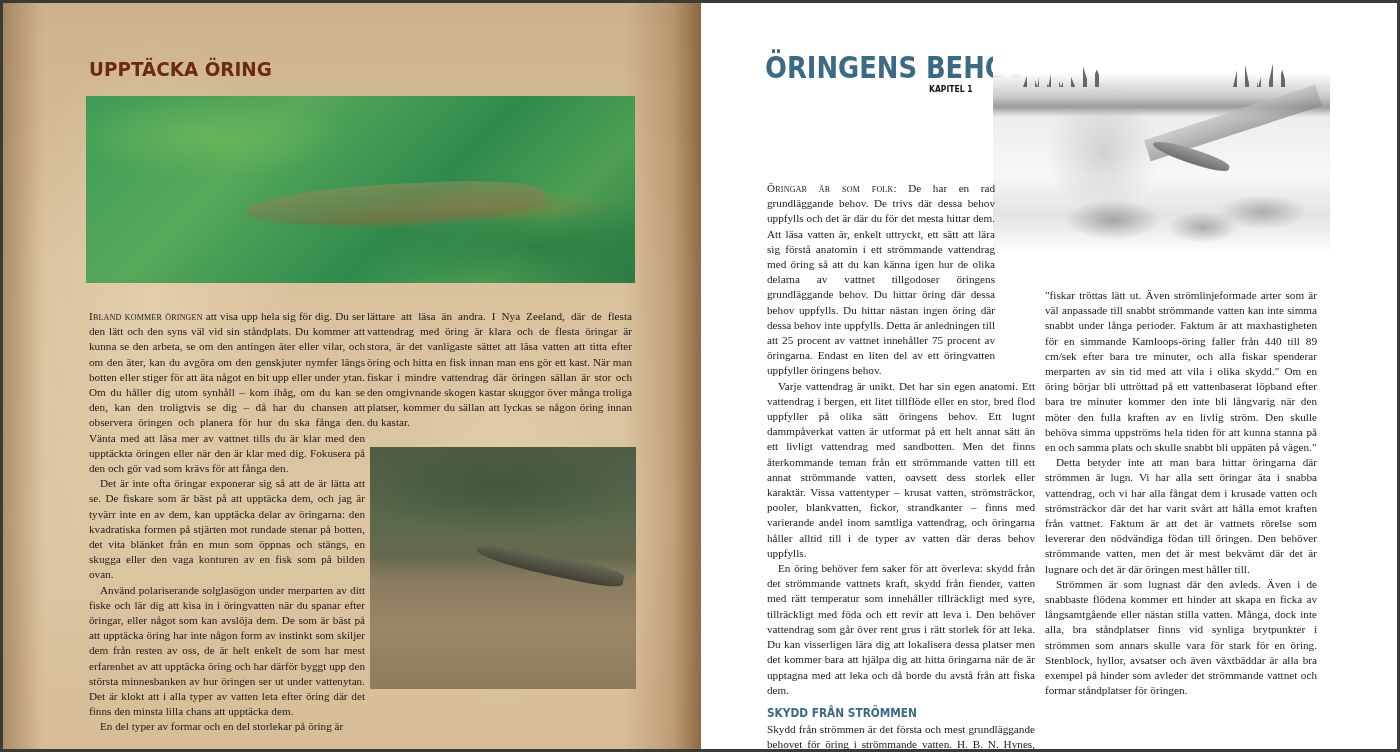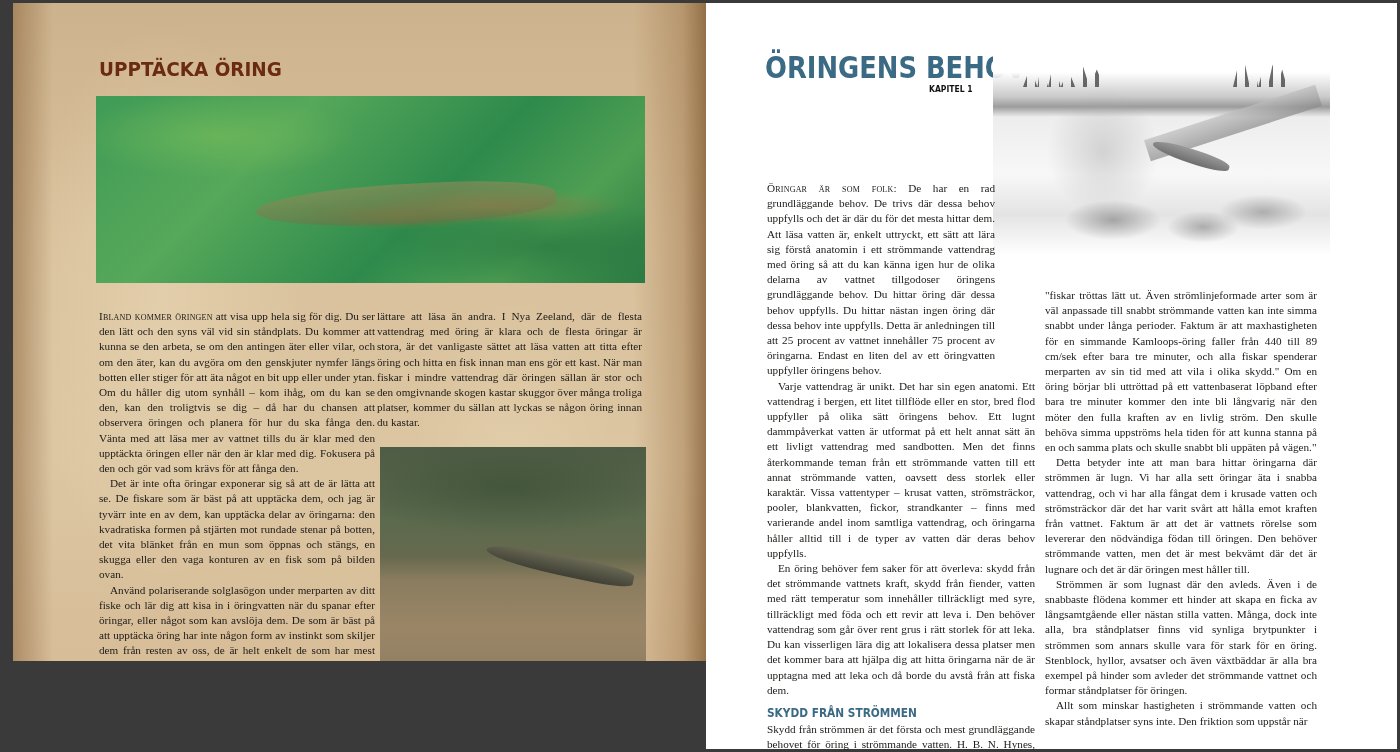--- a/index.html
+++ b/index.html
@@ -4,25 +4,24 @@
 <style>
   html, body { margin: 0; padding: 0; }
   body {
     width: 1400px; height: 752px; overflow: hidden;
     background: #3a3a3a;
     font-family: "Liberation Serif", "DejaVu Serif", serif;
     position: relative;
   }
   .spread { position: absolute; left: 3px; top: 3px; width: 1394px; height: 746px; display: flex; }
   .page-left {
-    width: 698px; height: 658px; position: relative; overflow: hidden;
+    width: 698px; height: 746px; position: relative; overflow: hidden;
     background:
       linear-gradient(90deg, rgba(120,80,40,0.45) 0px, rgba(120,80,40,0) 40px, rgba(0,0,0,0) 620px, rgba(140,95,50,0.35) 670px, rgba(110,70,30,0.7) 698px),
       linear-gradient(180deg, #cdb38d 0%, #d9c19c 35%, #dcc6a2 70%, #d7bd98 100%);
-    margin-left: 10px;
   }
   .page-left::before {
     content: ""; position: absolute; inset: 0;
     background:
       radial-gradient(ellipse 200px 400px at 150px 300px, rgba(255,240,210,0.25), rgba(255,240,210,0) 70%),
       radial-gradient(ellipse 150px 300px at 500px 500px, rgba(255,240,210,0.2), rgba(255,240,210,0) 70%);
     pointer-events: none;
   }
   .page-right { width: 696px; height: 746px; position: relative; background: #ffffff; overflow: hidden; }
 
@@ -156,14 +155,13 @@
   <p>Varje vattendrag är unikt. Det har sin egen anatomi. Ett vattendrag i bergen, ett litet tillflöde eller en stor, bred flod uppfyller på olika sätt öringens behov. Ett lugnt dammpåverkat vatten är utformat på ett helt annat sätt än ett livligt vattendrag med sandbotten. Men det finns återkommande teman från ett strömmande vatten till ett annat strömmande vatten, oavsett dess storlek eller karaktär. Vissa vattentyper – krusat vatten, strömsträckor, pooler, blankvatten, fickor, strandkanter – finns med varierande andel inom samtliga vattendrag, och öringarna håller alltid till i de typer av vatten där deras behov uppfylls.</p>
   <p>En öring behöver fem saker för att överleva: skydd från det strömmande vattnets kraft, skydd från fiender, vatten med rätt temperatur som innehåller tillräckligt med syre, tillräckligt med föda och ett revir att leva i. Den behöver vattendrag som går över rent grus i rätt storlek för att leka. Du kan visserligen lära dig att lokalisera dessa platser men det kommer bara att hjälpa dig att hitta öringarna när de är upptagna med att leka och då borde du avstå från att fiska dem.</p>
   <span class="subhead">SKYDD FRÅN STRÖMMEN</span>
   <p class="first"><span>Skydd från strömmen är det första och mest grundläggande behovet för öring i strömmande vatten. H. B. N. Hynes, noterade i sin föredömliga </span></p>
 </div>
 
 <div class="col col-right-2">
   <p class="first">"fiskar tröttas lätt ut. Även strömlinjeformade arter som är väl anpassade till snabbt strömmande vatten kan inte simma snabbt under långa perioder. Faktum är att maxhastigheten för en simmande Kamloops-öring faller från 440 till 89 cm/sek efter bara tre minuter, och alla fiskar spenderar merparten av sin tid med att vila i olika skydd." Om en öring börjar bli uttröttad på ett vattenbaserat löpband efter bara tre minuter kommer den inte bli långvarig när den möter den fulla kraften av en livlig ström. Den skulle behöva simma uppströms hela tiden för att kunna stanna på en och samma plats och skulle snabbt bli uppäten på vägen."</p>
   <p>Detta betyder inte att man bara hittar öringarna där strömmen är lugn. Vi har alla sett öringar äta i snabba vattendrag, och vi har alla fångat dem i krusade vatten och strömsträckor där det har varit svårt att hålla emot kraften från vattnet. Faktum är att det är vattnets rörelse som levererar den nödvändiga födan till öringen. Den behöver strömmande vatten, men det är mest bekvämt där det är lugnare och det är där öringen mest håller till.</p>
   <p>Strömmen är som lugnast där den avleds. Även i de snabbaste flödena kommer ett hinder att skapa en ficka av långsamtgående eller nästan stilla vatten. Många, dock inte alla, bra ståndplatser finns vid synliga brytpunkter i strömmen som annars skulle vara för stark för en öring. Stenblock, hyllor, avsatser och även växtbäddar är alla bra exempel på hinder som avleder det strömmande vattnet och formar ståndplatser för öringen.</p>
-  <p>Allt som minskar hastigheten i strömmande vatten och skapar ståndplatser syns inte. Den friktion som uppstår när</p>
 </div>
 
 </body></html>

